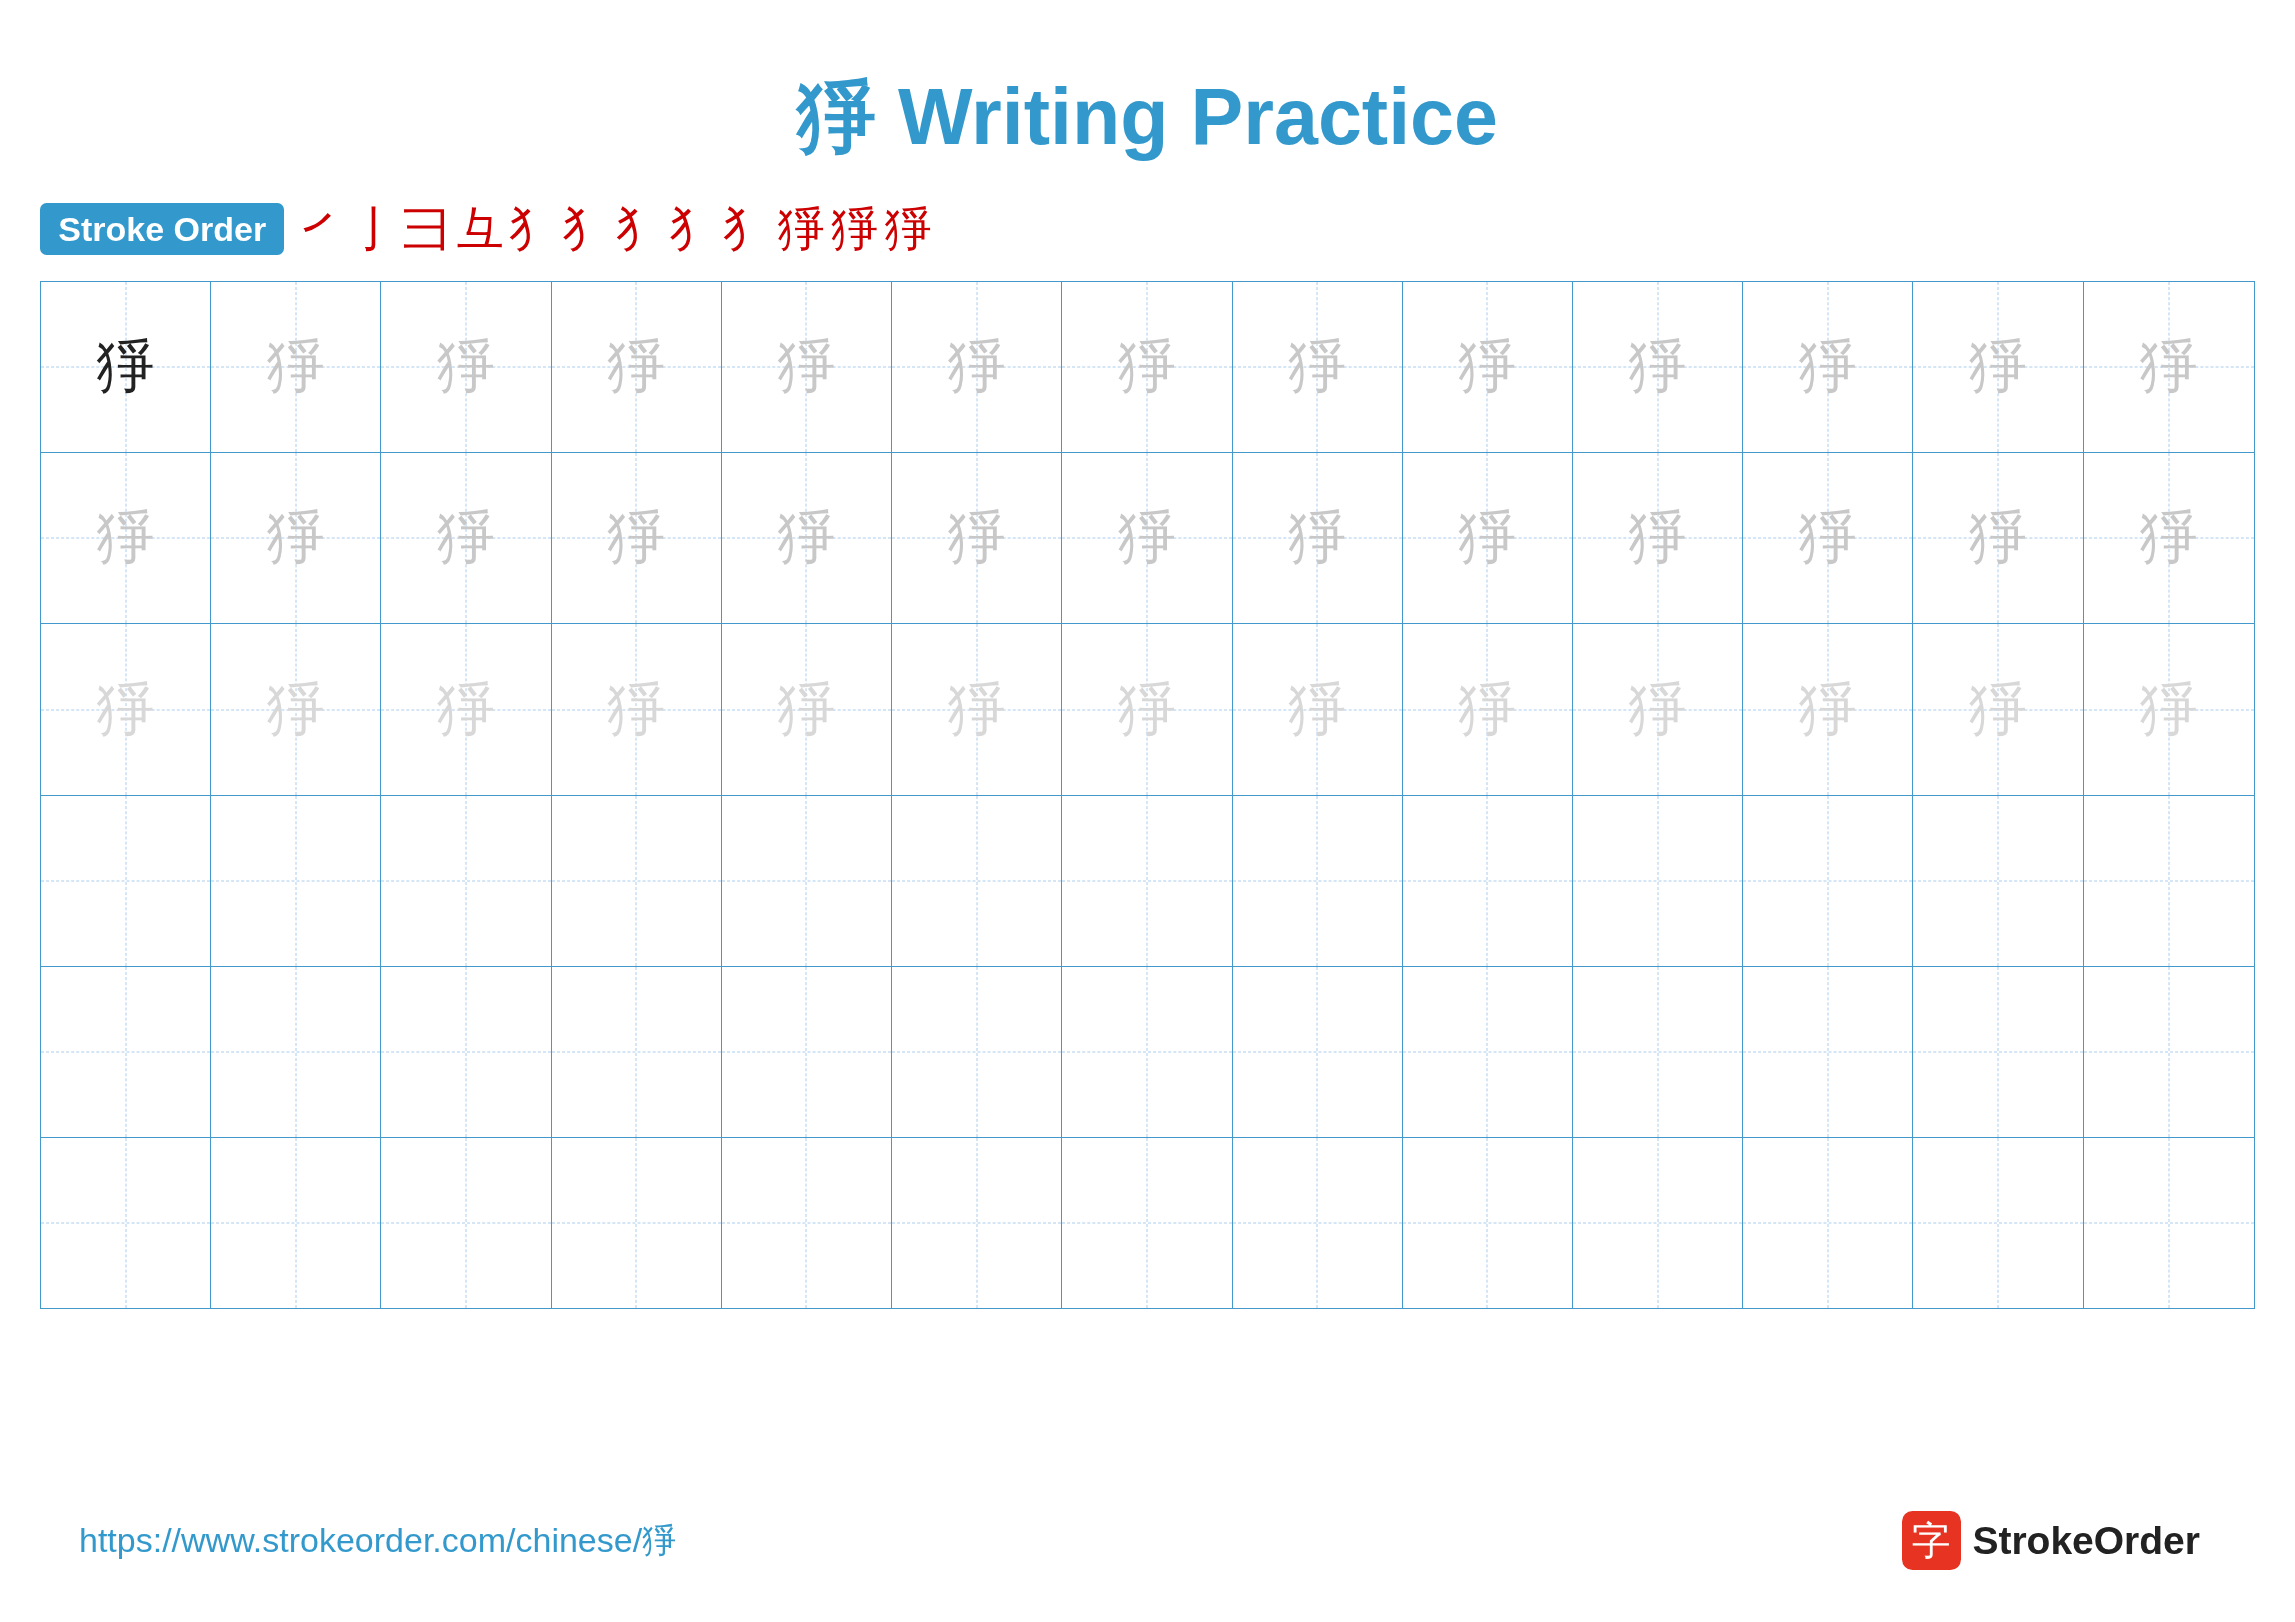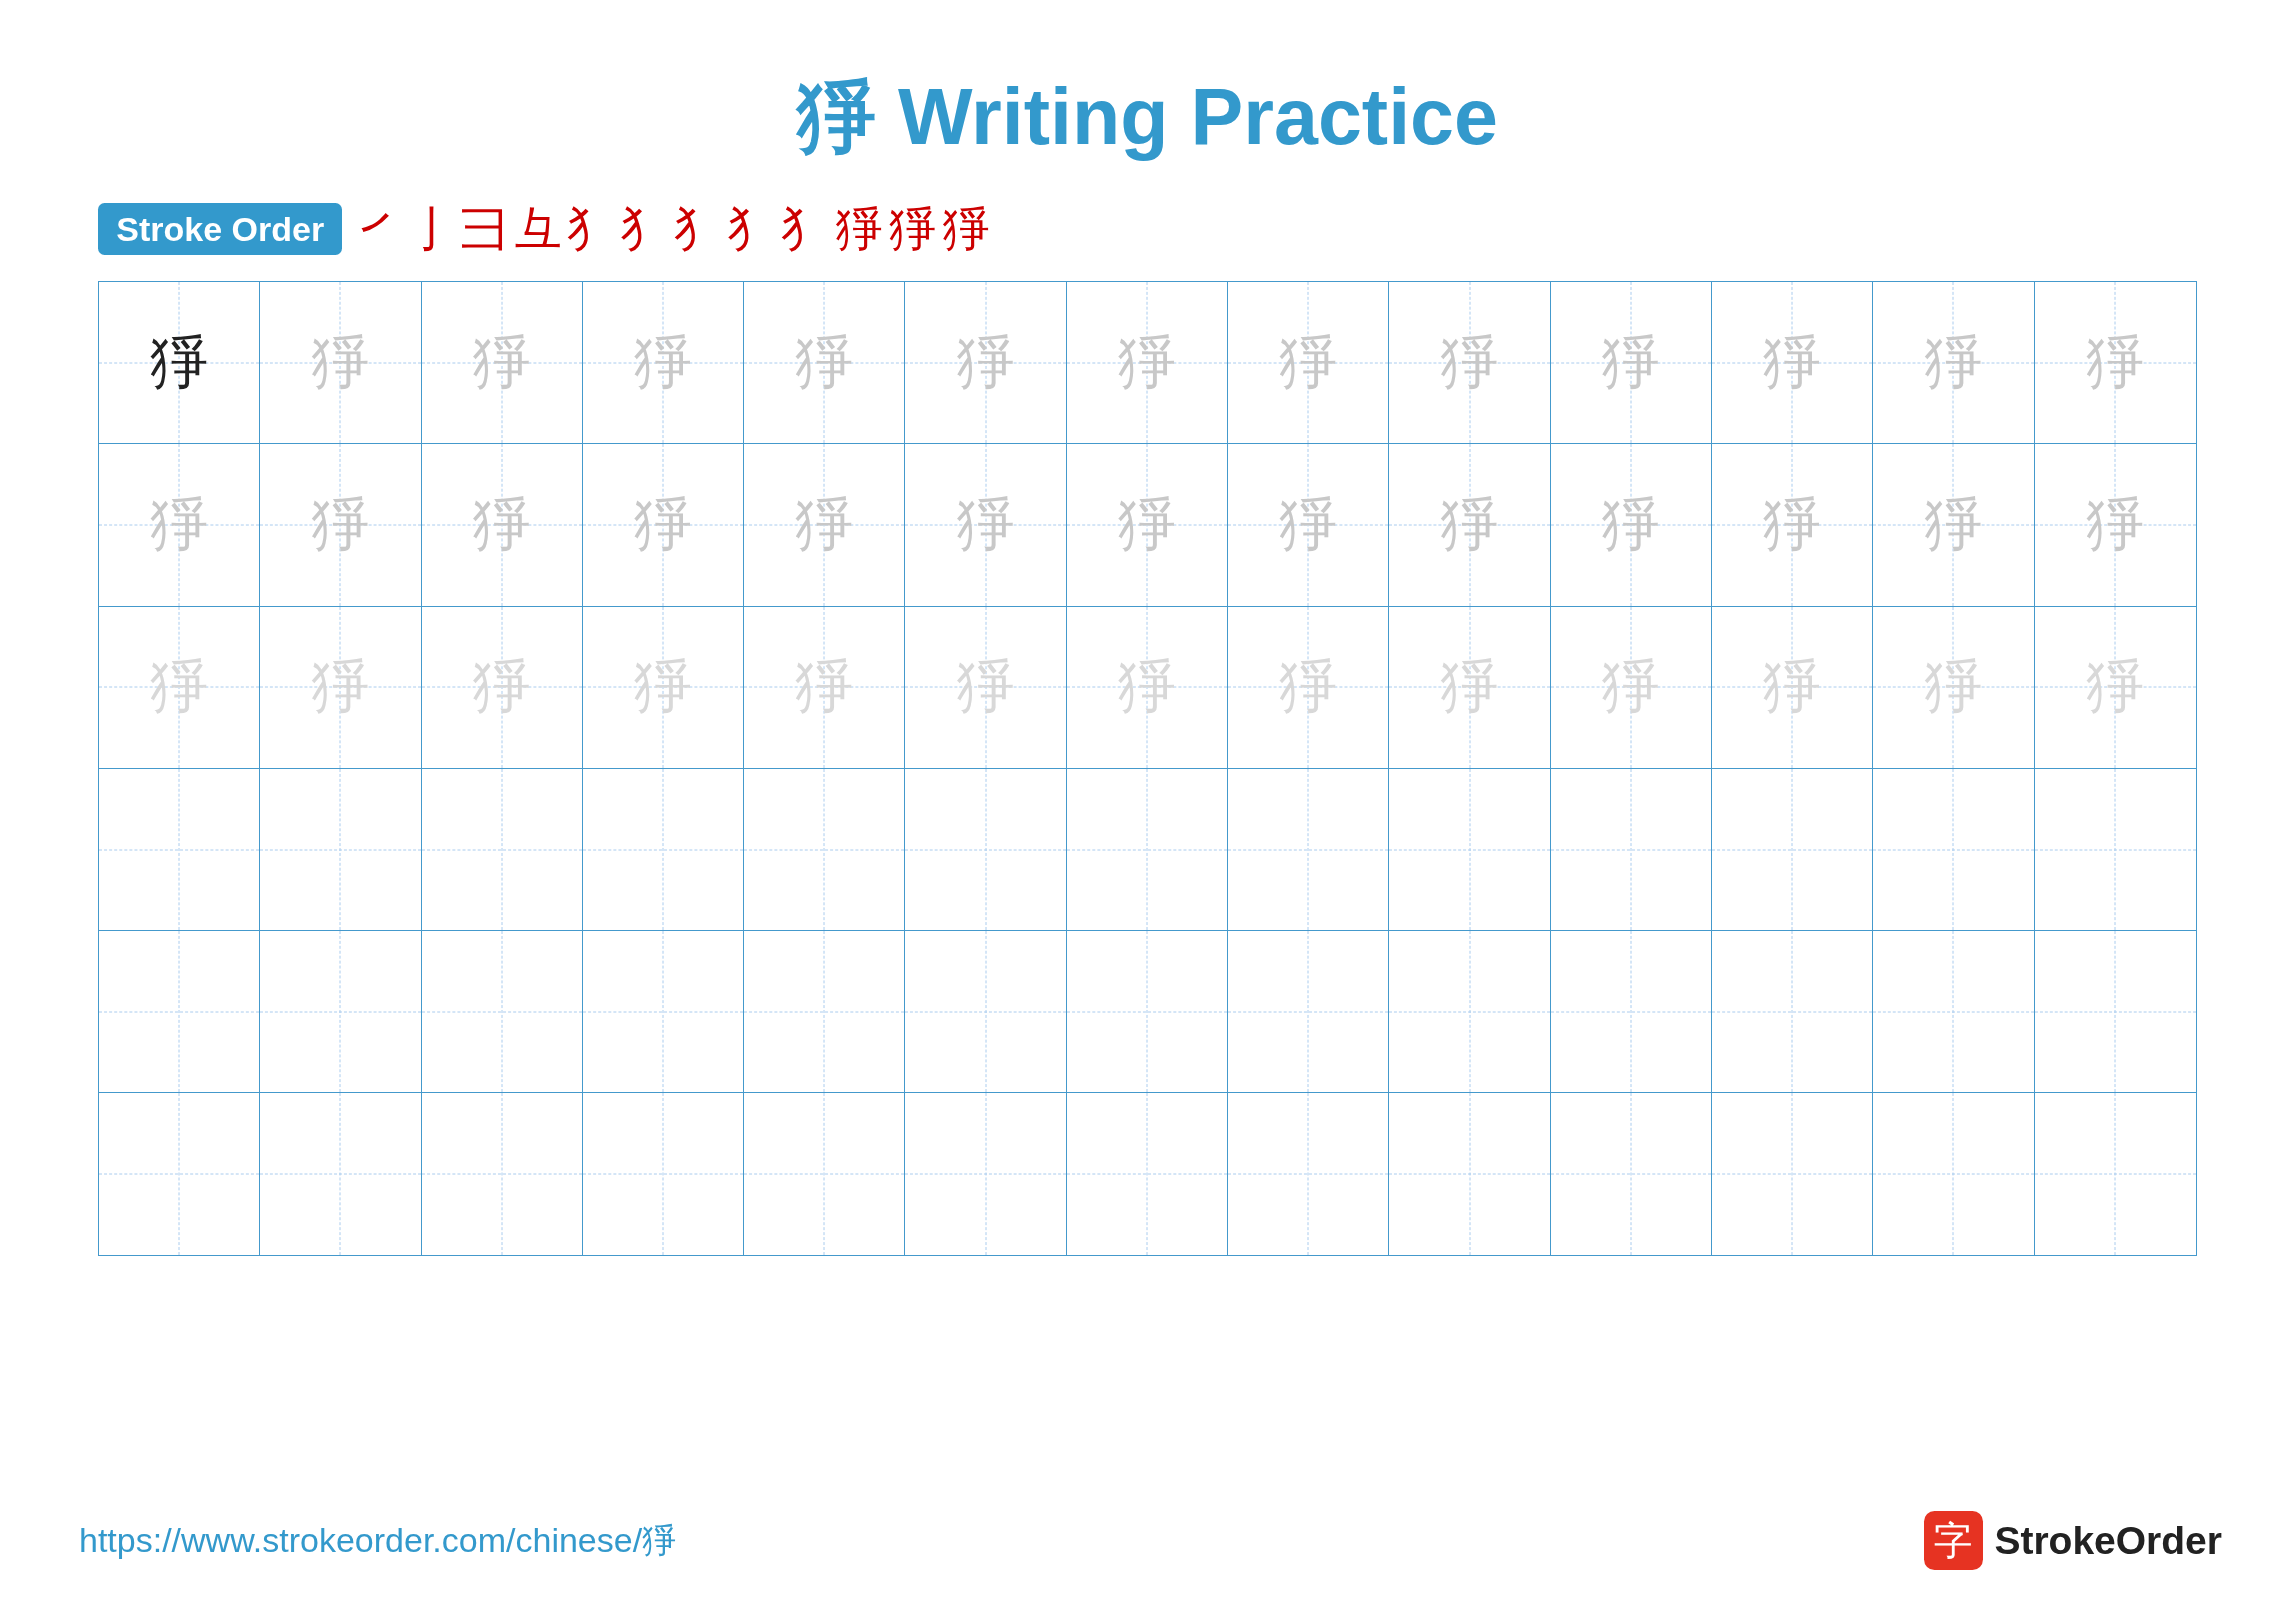--- a/index.html
+++ b/index.html
@@ -10,21 +10,21 @@
       width: 2295px;
       height: 1622px;
       position: relative;
       overflow: hidden;
     }
 
     .page {
       width: 2295px;
       height: 1622px;
       background: #fff;
-      padding: 52px 98px;
+      padding: 52px 40px;
       position: relative;
     }
 
     .title {
       text-align: center;
       font-size: 79px;
       font-weight: bold;
       color: #3399cc;
       font-family: Arial, sans-serif;
       margin-bottom: 26px;
@@ -135,21 +135,21 @@
 
     .cell-char.light2 {
       color: #d8d8d8;
     }
 
     
     .footer {
       position: absolute;
       bottom: 52px;
       left: 79px;
-      right: 73px;
+      right: 95px;
       display: flex;
       align-items: center;
       justify-content: space-between;
     }
 
     .footer-url {
       color: #3399cc;
       font-size: 34px;
       font-family: Arial, sans-serif;
     }

